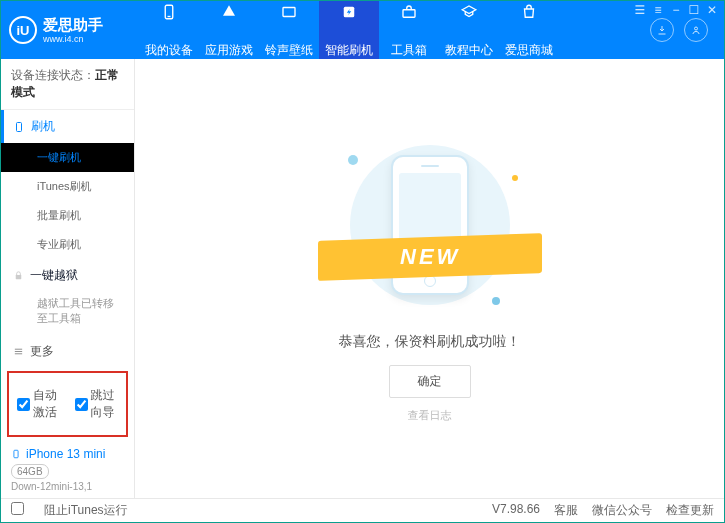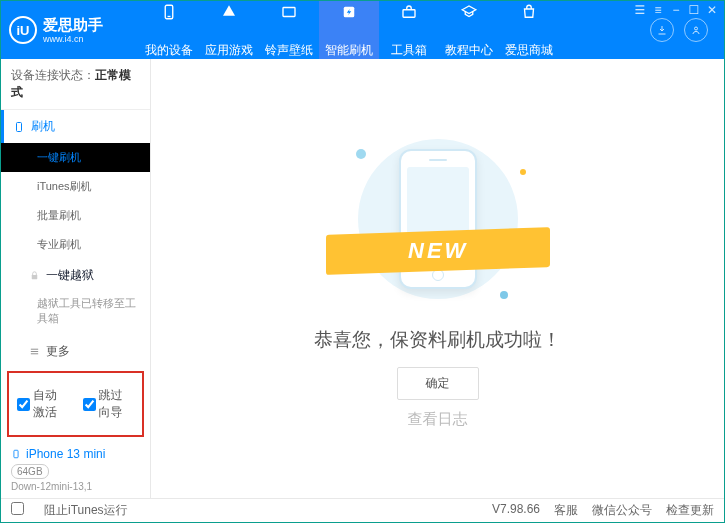--- a/index.html
+++ b/index.html
@@ -6,32 +6,32 @@
 body{background:#fff}
 .wrap{width:725px;height:523px;border:1px solid #0a9e8e;position:relative;background:#fff}
 .header{height:58px;background:#0285ff;display:flex;align-items:center;color:#fff;padding:0 8px}
 .logo{display:flex;align-items:flex-end;gap:6px;width:130px}
 .logo-icon{width:28px;height:28px;border:2px solid #fff;border-radius:50%;display:flex;align-items:center;justify-content:center;font-weight:bold;font-size:13px}
 .logo-txt{line-height:1.2}
 .logo-txt .t1{font-size:15px;font-weight:bold}
 .logo-txt .t2{font-size:9px;opacity:.9}
 .nav{display:flex;flex:1;height:100%}
 .nav-item{width:60px;display:flex;flex-direction:column;align-items:center;justify-content:center;gap:20px;cursor:pointer;font-size:11px}
-.nav-item.active{background:#3b82f6}
+.nav-item.active{background:#1d4ed8}
 .nav-ico{width:20px;height:20px;display:flex;align-items:center;justify-content:center}
 .win-ctrl{position:absolute;top:0;right:0;height:18px;display:flex;gap:2px;padding:2px 4px;font-size:10px;color:#fff}
 .win-ctrl span{width:16px;text-align:center;cursor:pointer;opacity:.8}
 .hdr-right{display:flex;gap:10px;padding-right:8px}
 .hdr-btn{width:24px;height:24px;border:1.5px solid rgba(255,255,255,.7);border-radius:50%;display:flex;align-items:center;justify-content:center;cursor:pointer;opacity:.8}
 .body{display:flex;height:calc(100% - 58px - 24px)}
-.sidebar{width:150px;border-right:1px solid #e8e8e8;display:flex;flex-direction:column}
+.sidebar{width:134px;border-right:1px solid #e8e8e8;display:flex;flex-direction:column}
 .status{padding:8px 10px;font-size:11px;color:#666;border-bottom:1px solid #eee}
 .status b{color:#333}
 .tree{flex:1;overflow:auto}
-.sec-hd{display:flex;align-items:center;gap:6px;padding:8px 28px;color:#555;font-size:12px}
+.sec-hd{display:flex;align-items:center;gap:6px;padding:8px 12px;color:#555;font-size:12px}
 .sec-hd.primary{color:#0285ff;border-left:3px solid #0285ff;padding-left:9px}
 .sec-hd.locked{color:#0f172a}
 .sub{padding:7px 10px 7px 36px;color:#666;font-size:11px;cursor:pointer}
 .sub.active{background:#000000;color:#0285ff}
 .note{font-size:11px;color:#999;padding:4px 10px 8px 36px;line-height:1.4}
 .chk-row{border:2px solid #d93025;padding:14px 8px;display:flex;gap:14px;margin:4px 6px;font-size:11px;color:#555}
 .chk-row label{display:flex;align-items:center;gap:3px;cursor:pointer}
 .chk-row input{accent-color:#0285ff}
 .device{padding:6px 10px}
 .device .name{color:#0285ff;font-size:12px;display:flex;align-items:center;gap:5px}
@@ -43,23 +43,23 @@
 .phone{width:78px;height:140px;background:#fff;border-radius:12px;border:2px solid #d0e8f5;position:relative;z-index:1;box-shadow:0 4px 10px rgba(0,0,0,.08)}
 .phone::before{content:"";position:absolute;top:8px;left:50%;transform:translateX(-50%);width:18px;height:2px;background:#d0e8f5;border-radius:2px}
 .phone::after{content:"";position:absolute;bottom:6px;left:50%;transform:translateX(-50%);width:10px;height:10px;border:1.5px solid #d0e8f5;border-radius:50%}
 .phone-screen{position:absolute;top:16px;left:6px;right:6px;bottom:22px;background:#eaf6fc;border-radius:3px}
 .ribbon{position:absolute;z-index:2;bottom:38px;left:-22px;right:-22px;height:40px;background:#ffc233;display:flex;align-items:center;justify-content:center;transform:skewY(-2deg);border-radius:3px}
 .ribbon span{font-size:22px;font-weight:900;letter-spacing:3px;color:#fff;font-style:italic;transform:skewY(2deg)}
 .dot{position:absolute;border-radius:50%}
 .d1{width:10px;height:10px;background:#9fd9f0;top:20px;left:8px}
 .d2{width:6px;height:6px;background:#ffc233;top:40px;right:2px}
 .d3{width:8px;height:8px;background:#7ec8e8;bottom:10px;right:20px}
-.msg{margin-top:18px;font-size:19px;color:#555}
+.msg{margin-top:18px;font-size:14px;color:#555}
 .ok-btn{margin-top:14px;padding:7px 28px;border:1px solid #ddd;background:#fff;color:#555;font-size:12px;cursor:pointer;border-radius:2px}
-.log-link{margin-top:10px;font-size:15px;color:#bbb;cursor:pointer}
+.log-link{margin-top:10px;font-size:11px;color:#bbb;cursor:pointer}
 .footer{height:24px;border-top:1px solid #e8e8e8;display:flex;align-items:center;padding:0 10px;font-size:11px;color:#666}
 .footer .left{display:flex;align-items:flex-start;gap:20px;flex:1}
 .footer .right{display:flex;gap:14px}
 .footer .right span{cursor:pointer}
 svg{display:block}
 </style>
 </head>
 <body>
 
 <div class="wrap">

